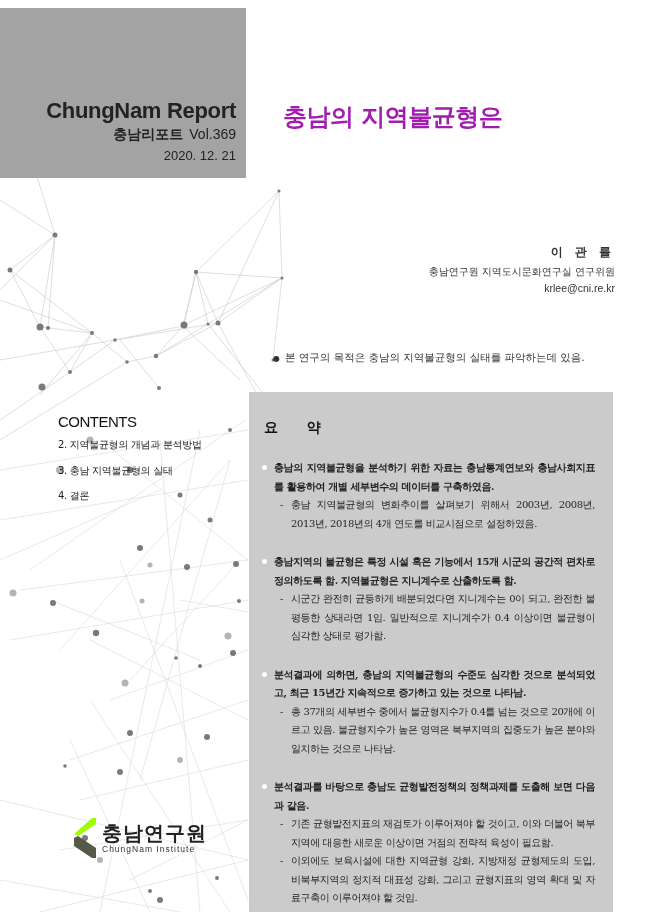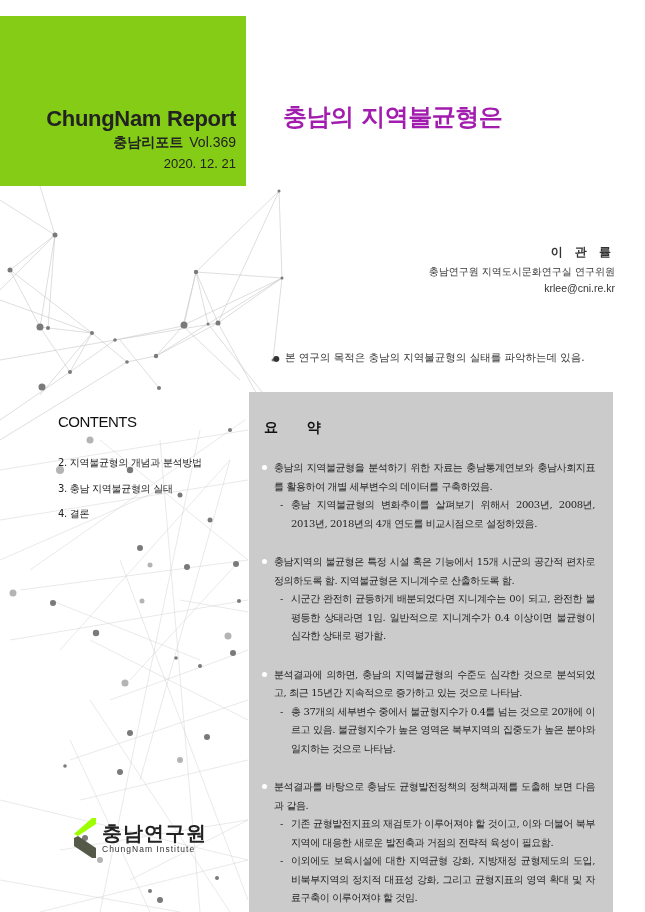--- a/index.html
+++ b/index.html
@@ -2,22 +2,22 @@
 <html><head>
 <meta charset="utf-8">
 <style>
   * { margin: 0; padding: 0; box-sizing: border-box; }
   html, body { width: 645px; height: 912px; background: #ffffff; overflow: hidden; }
   body { position: relative; font-family: "DejaVu Sans", "Liberation Sans", sans-serif; color: #222; }
 
   .network { position: absolute; left: 0; top: 0; width: 645px; height: 912px; z-index: 0; }
 
   .brand-block {
-    position: absolute; left: 0; top: 16px; width: 246px; height: 170px;
-    background: #84cc16; z-index: 1;
+    position: absolute; left: 0; top: 8px; width: 246px; height: 170px;
+    background: #a3a3a3; z-index: 1;
   }
   .brand-name {
     position: absolute; right: 10px; top: 90px;
     font-family: "Liberation Sans", sans-serif; font-weight: bold; font-size: 22px; color: #222;
     letter-spacing: -0.3px;
   }
   .brand-sub {
     position: absolute; right: 10px; top: 118px;
     font-size: 14px; color: #222;
   }
@@ -46,36 +46,36 @@
     position: absolute; left: 273px; top: 351px; z-index: 2;
     font-family: "DejaVu Serif", serif; font-size: 10.5px; color: #333;
   }
   .purpose .bullet { margin-right: 5px; font-size: 8px; vertical-align: middle; }
 
   .contents {
     position: absolute; left: 58px; top: 413px; z-index: 2;
   }
   .contents h2 {
     font-family: "Liberation Sans", sans-serif; font-weight: normal; font-size: 15px;
-    color: #111; letter-spacing: -0.5px; margin-bottom: 26px;
+    color: #111; letter-spacing: -0.5px; margin-bottom: 8px;
   }
   .contents ul { list-style: none; }
   .contents li {
     font-size: 10px; color: #222; height: 25.5px; letter-spacing: -0.3px;
   }
 
   .summary {
     position: absolute; left: 249px; top: 392px; width: 364px; height: 520px;
     background: #CBCBCB; z-index: 2; padding: 27px 18px 0 15px;
   }
   .summary h3 {
     font-size: 14px; font-weight: bold; color: #111; letter-spacing: 12px; margin-bottom: 22px;
   }
   .sum-item { margin-bottom: 20px; font-family: "DejaVu Serif", serif; font-size: 10px; line-height: 18.5px; color: #222; }
-  .sum-main { position: relative; padding-left: 10px; text-align: justify; letter-spacing: -0.4px; }
+  .sum-main { position: relative; padding-left: 10px; text-align: justify; letter-spacing: -0.4px; font-weight: bold; }
   .sum-main .dot {
     position: absolute; left: -2px; top: 6px; width: 5px; height: 5px; background: #fff; border-radius: 50%;
   }
   .sum-sub { position: relative; padding-left: 27px; text-align: justify; letter-spacing: -0.4px; }
   .sum-sub .dash { position: absolute; left: 16px; top: 0; }
 
   .logo {
     position: absolute; left: 72px; top: 818px; z-index: 2; display: flex; align-items: center;
   }
   .logo-mark { width: 24px; height: 40px; margin-right: 6px; }
@@ -253,21 +253,21 @@
     <div class="sum-sub"><span class="dash">-</span><span>시군간 완전히 균등하게 배분되었다면 지니계수는 0이 되고, 완전한 불평등한 상태라면 1임. 일반적으로 지니계수가 0.4 이상이면 불균형이 심각한 상태로 평가함.</span></div>
   </div>
 
   <div class="sum-item">
     <div class="sum-main"><span class="dot"></span><span>분석결과에 의하면, 충남의 지역불균형의 수준도 심각한 것으로 분석되었고, 최근 15년간 지속적으로 증가하고 있는 것으로 나타남.</span></div>
     <div class="sum-sub"><span class="dash">-</span><span>총 37개의 세부변수 중에서 불균형지수가 0.4를 넘는 것으로 20개에 이르고 있음. 불균형지수가 높은 영역은 북부지역의 집중도가 높은 분야와 일치하는 것으로 나타남.</span></div>
   </div>
 
   <div class="sum-item">
     <div class="sum-main"><span class="dot"></span><span>분석결과를 바탕으로 충남도 균형발전정책의 정책과제를 도출해 보면 다음과 같음.</span></div>
-    <div class="sum-sub"><span class="dash">-</span><span>기존 균형발전지표의 재검토가 이루어져야 할 것이고, 이와 더불어 북부지역에 대응한 새로운 발전축과 거점의 전략적 육성이 필요함.</span></div>
+    <div class="sum-sub"><span class="dash">-</span><span>기존 균형발전지표의 재검토가 이루어져야 할 것이고, 이와 더불어 북부지역에 대응한 새로운 이상이면 거점의 전략적 육성이 필요함.</span></div>
     <div class="sum-sub"><span class="dash">-</span><span>이외에도 보육시설에 대한 지역균형 강화, 지방재정 균형제도의 도입, 비북부지역의 정치적 대표성 강화, 그리고 균형지표의 영역 확대 및 자료구축이 이루어져야 할 것임.</span></div>
   </div>
 </div>
 
 <div class="logo">
   <svg class="logo-mark" viewBox="0 0 24 40">
     <polygon points="20,0 24,0 24,6 6,18 2,16" fill="#9EFF00"></polygon>
     <polygon points="2,20 6,18 24,30 24,40 20,40 2,28" fill="#555a48"></polygon>
   </svg>
   <div class="logo-text">

